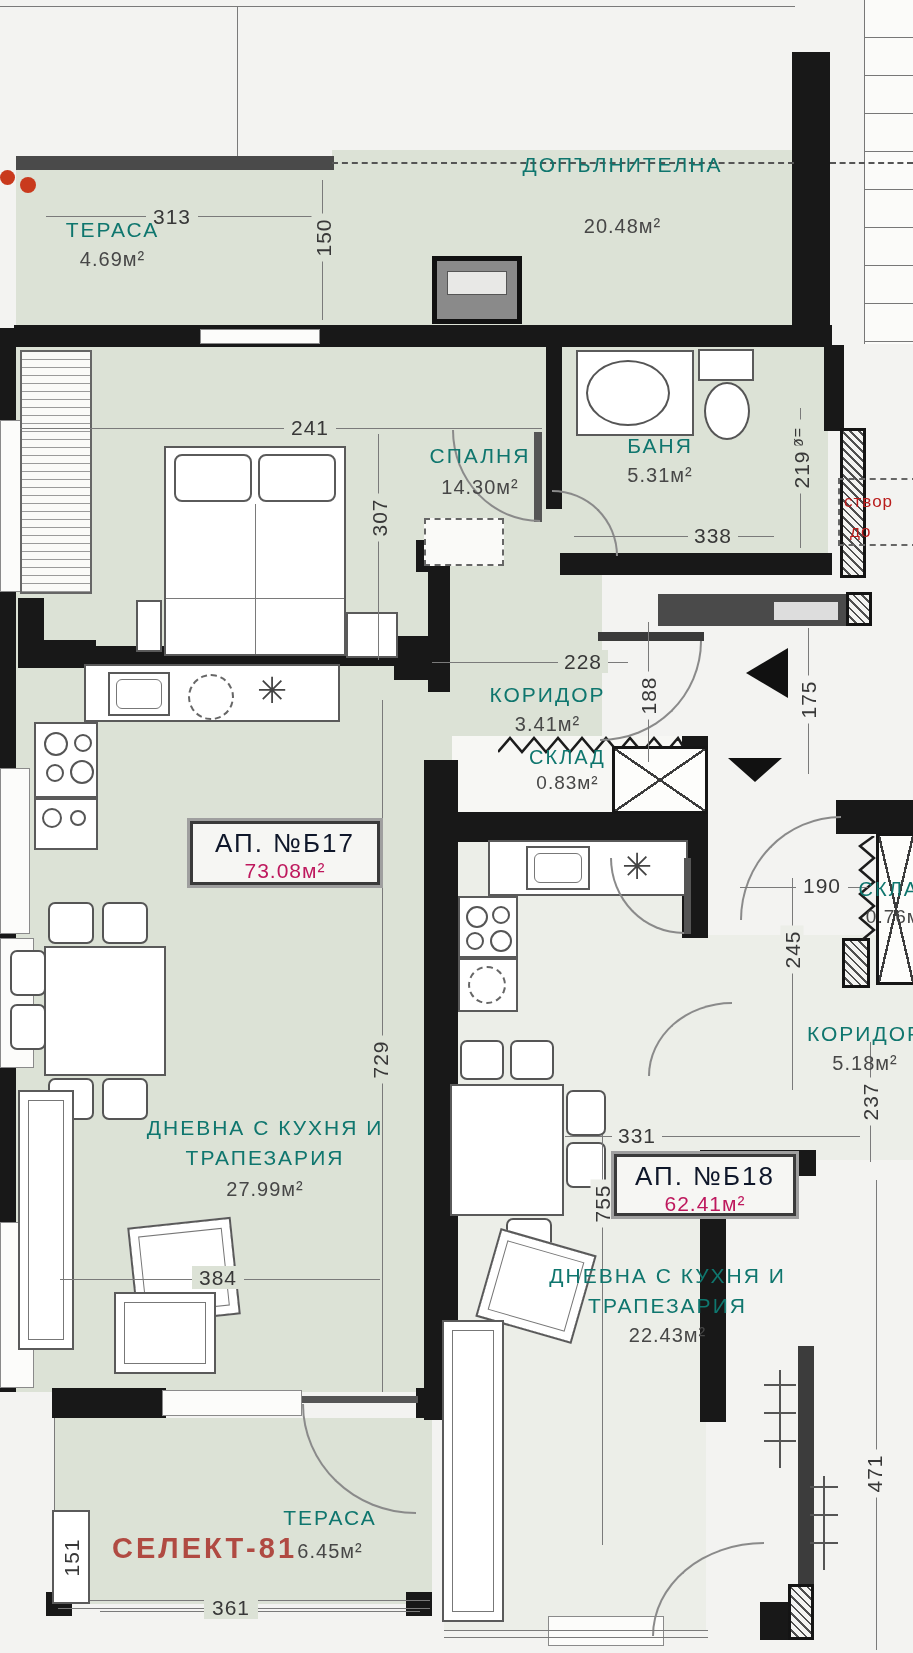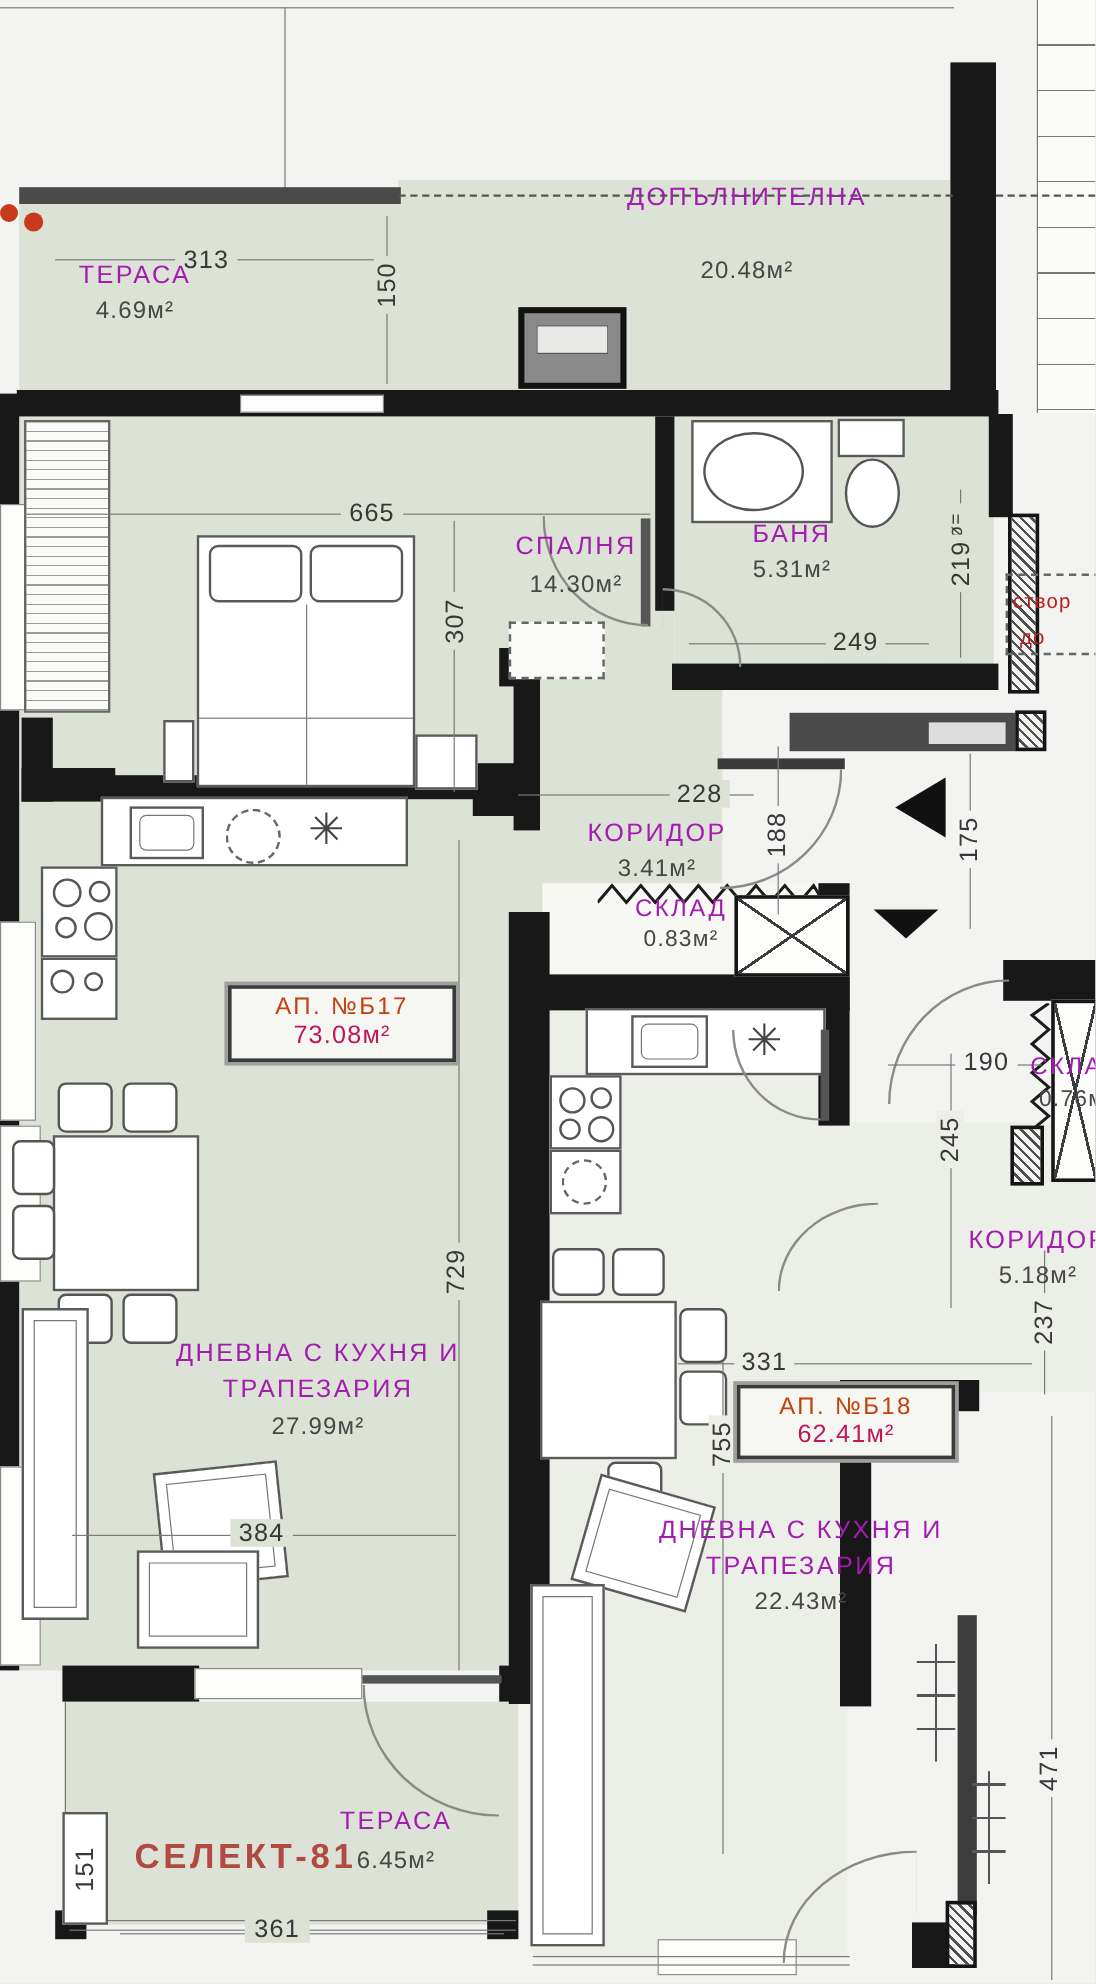--- a/index.html
+++ b/index.html
@@ -24,24 +24,24 @@
   .chair{background:#fff;border:2px solid #555;border-radius:7px;}
   .inset{box-shadow:inset 0 0 0 8px #fff, inset 0 0 0 9px #777;}
   .arc{border:0 solid #8a8a8a;}
   .arc.tl{border-top-width:2px;border-left-width:2px;border-top-left-radius:100% 100%;}
   .arc.tr{border-top-width:2px;border-right-width:2px;border-top-right-radius:100% 100%;}
   .arc.bl{border-bottom-width:2px;border-left-width:2px;border-bottom-left-radius:100% 100%;}
   .arc.br{border-bottom-width:2px;border-right-width:2px;border-bottom-right-radius:100% 100%;}
   .dim{font-size:21px;line-height:23px;color:#383838;text-align:center;letter-spacing:1px;white-space:nowrap;}
   .dimv{transform:rotate(-90deg);transform-origin:center center;}
   .bg-g{background:#dce2d6;} .bg-l{background:#eceee8;} .bg-w{background:#f3f3f1;}
-  .rname{font-size:21px;letter-spacing:2px;color:#a21caf;text-align:center;white-space:nowrap;}
+  .rname{font-size:21px;letter-spacing:2px;color:#0f766e;text-align:center;white-space:nowrap;}
   .rarea{font-size:20px;letter-spacing:1px;color:#474747;text-align:center;white-space:nowrap;}
   .unitbox{background:#f6f6f3;border:3px solid #3a3a3a;box-shadow:0 0 0 3px #9f9f9f;text-align:center;padding-top:4px;}
-  .unit1{font-size:20px;letter-spacing:2px;color:#c2410c;}
+  .unit1{font-size:26px;letter-spacing:2px;color:#0f172a;}
   .unit2{font-size:21px;letter-spacing:1px;color:#be185d;}
   .snow{font-size:36px;color:#444;text-align:center;line-height:46px;}
   .dash-h{border-top:2px dashed #555;height:0;}
   .rad{background-image:linear-gradient(90deg,transparent calc(50% - 1px),#555 calc(50% - 1px) calc(50% + 1px),transparent calc(50% + 1px)),
         repeating-linear-gradient(0deg,transparent 0 26px,#555 26px 28px);}
   .tri-left{width:0;height:0;border-top:25px solid transparent;border-bottom:25px solid transparent;border-right:42px solid #111;}
   .tri-down{width:0;height:0;border-left:27px solid transparent;border-right:27px solid transparent;border-top:24px solid #111;}
   .dot{background:#c93a1d;border-radius:50%;}
   .stairs{background:#fbfbf9 repeating-linear-gradient(180deg,transparent 0 37px,#777 37px 38px);border-left:1px solid #777;}
   .wm{font-weight:bold;font-size:29px;letter-spacing:3px;color:#b04a42;white-space:nowrap;}
@@ -234,23 +234,23 @@
   <div class="a lv" style="left:870px;top:1042px;height:120px"></div>
   <div class="a lv" style="left:382px;top:700px;height:692px"></div>
   <div class="a lh" style="left:565px;top:1136px;width:295px"></div>
   <div class="a lv" style="left:602px;top:1135px;height:410px"></div>
   <div class="a lh" style="left:60px;top:1279px;width:320px"></div>
   <div class="a lh" style="left:100px;top:1611px;width:320px"></div>
   <div class="a lv" style="left:876px;top:1180px;height:470px"></div>
 
   <div class="a dim bg-g" style="left:146px;top:205px;width:52px">313</div>
   <div class="a dim dimv bg-g" style="left:299px;top:226px;width:48px">150</div>
-  <div class="a dim bg-g" style="left:284px;top:416px;width:52px">665</div>
+  <div class="a dim bg-g" style="left:284px;top:416px;width:52px">241</div>
   <div class="a dim dimv bg-g" style="left:355px;top:506px;width:48px">307</div>
-  <div class="a dim bg-g" style="left:688px;top:524px;width:50px">249</div>
+  <div class="a dim bg-g" style="left:688px;top:524px;width:50px">338</div>
   <div class="a dim dimv bg-g" style="left:779px;top:426px;width:36px;font-size:16px">ø=</div>
   <div class="a dim dimv bg-g" style="left:777px;top:458px;width:48px">219</div>
   <div class="a dim bg-g" style="left:558px;top:650px;width:50px">228</div>
   <div class="a dim dimv bg-w" style="left:624px;top:684px;width:48px">188</div>
   <div class="a dim dimv bg-w" style="left:784px;top:688px;width:48px">175</div>
   <div class="a dim bg-w" style="left:796px;top:874px;width:52px">190</div>
   <div class="a dim dimv bg-l" style="left:768px;top:938px;width:48px">245</div>
   <div class="a dim dimv bg-l" style="left:846px;top:1090px;width:48px">237</div>
   <div class="a dim dimv bg-g" style="left:356px;top:1048px;width:48px">729</div>
   <div class="a dim bg-l" style="left:612px;top:1124px;width:50px">331</div>

